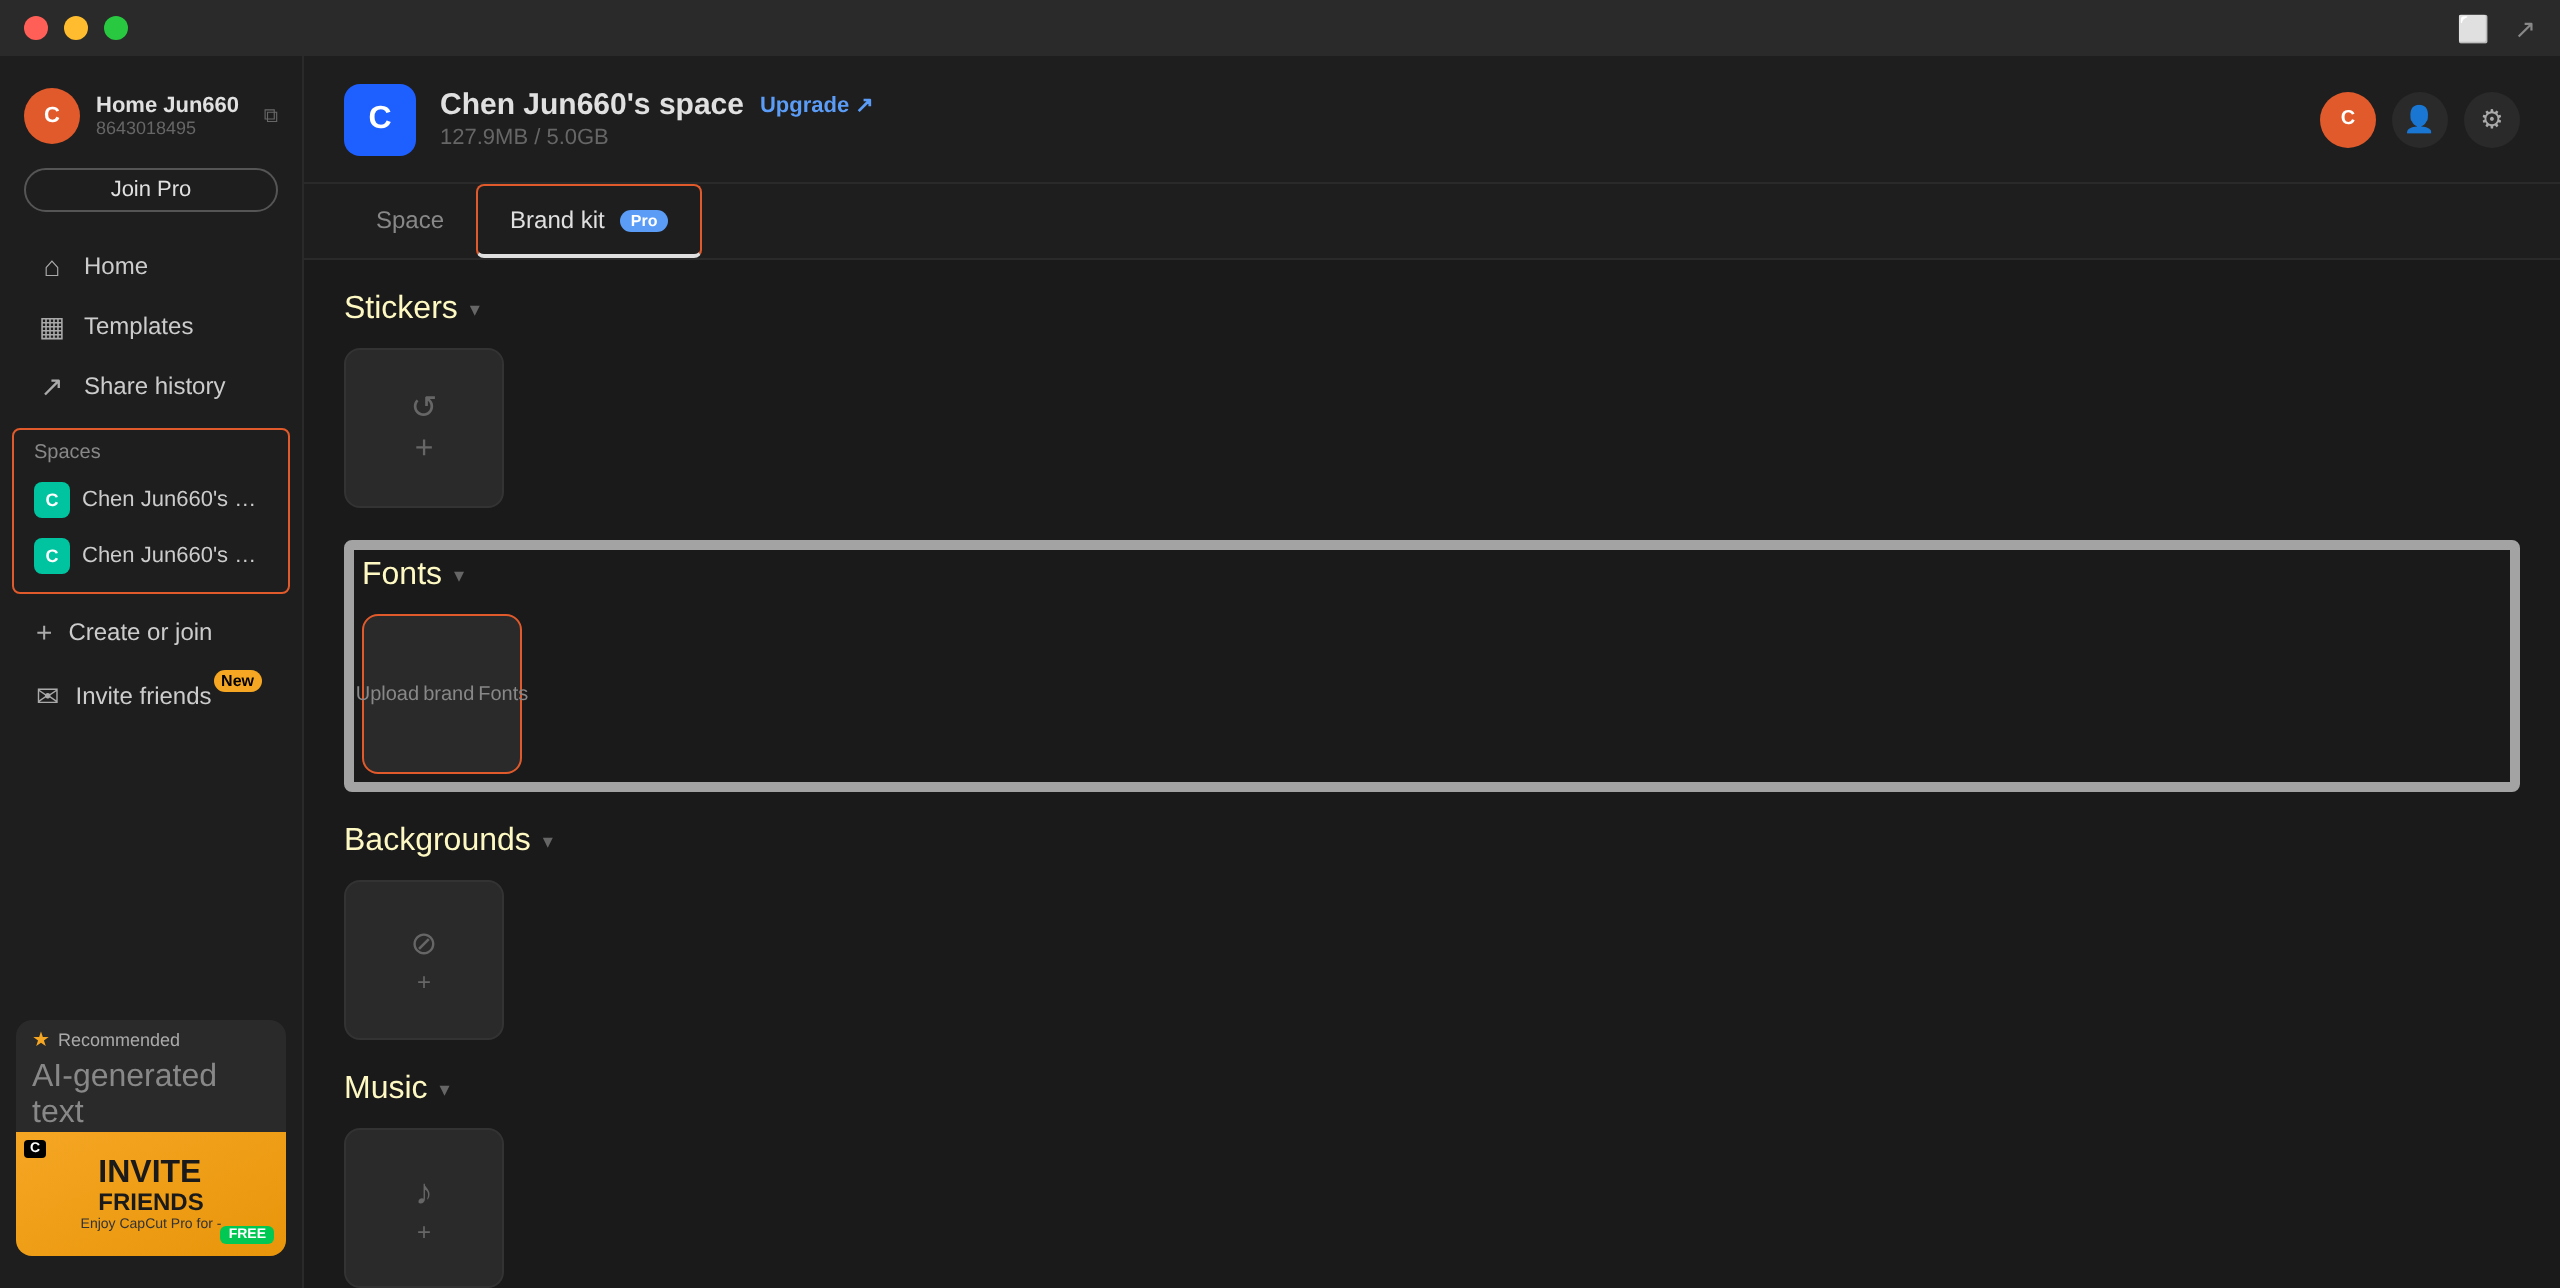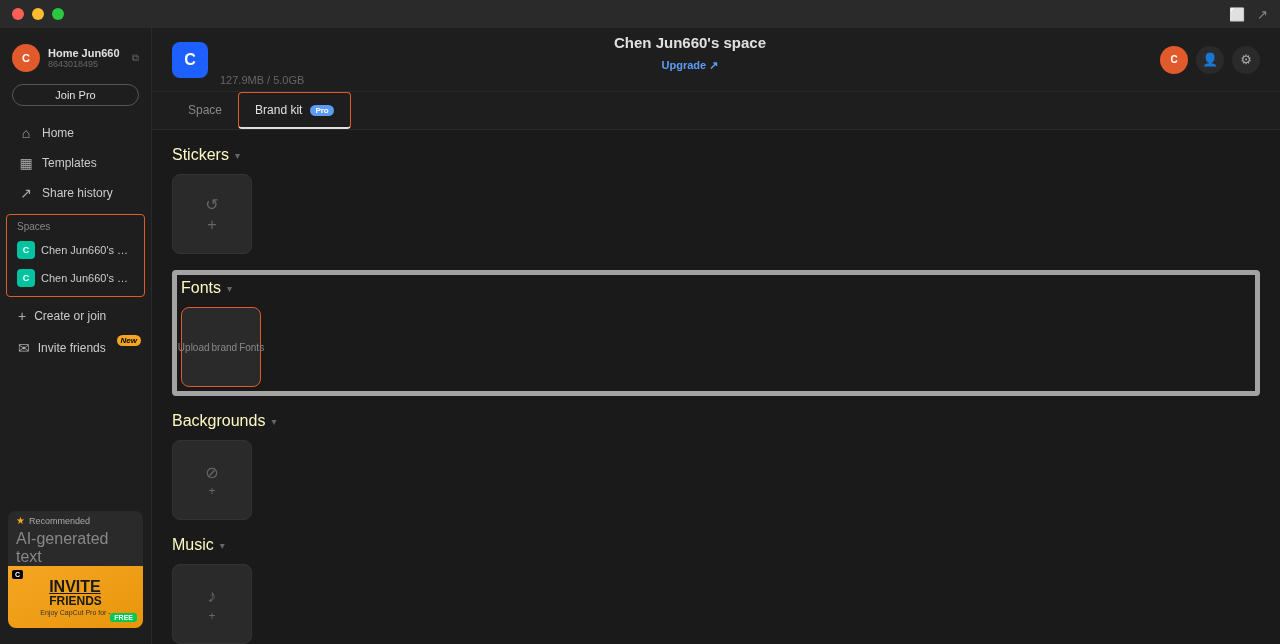--- a/index.html
+++ b/index.html
@@ -171,22 +171,21 @@
     }
     .new-badge {
       background: #f5a623;
       color: #000;
       font-size: 8px;
       font-weight: 700;
       padding: 1px 4px;
       border-radius: 8px;
       position: absolute;
       top: 2px;
-      right: 6px;
-      font-style: italic;
+      right: 16px;
     }
 
     
     .promo-card {
       margin-top: auto;
       margin: auto 8px 8px;
       background: #2a2a2a;
       border-radius: 8px;
       overflow: hidden;
       cursor: pointer;
@@ -222,21 +221,20 @@
     }
     .promo-text-area {
       position: absolute;
       display: flex; flex-direction: column;
       align-items: center; justify-content: center;
       width: 100%; height: 100%;
     }
     .promo-invite {
       font-size: 16px; font-weight: 900; color: #1a1a1a;
       line-height: 1;
-      text-decoration: underline;
     }
     .promo-friends {
       font-size: 12px; font-weight: 900; color: #1a1a1a;
       line-height: 1;
     }
     .promo-sub {
       font-size: 7px; color: #333; margin-top: 2px;
     }
     .promo-free-badge {
       position: absolute;
@@ -271,21 +269,21 @@
       border-radius: 8px;
       background: #1e5fff;
       display: flex; align-items: center; justify-content: center;
       font-size: 16px; font-weight: 700; color: white;
       margin-right: 12px;
       flex-shrink: 0;
     }
     .space-header-info { flex: 1; }
     .space-header-name {
       font-size: 15px; font-weight: 600; color: #e0e0e0;
-      display: flex; align-items: center; gap: 8px; flex-direction: column;
+      display: flex; align-items: center; gap: 8px;
     }
     .upgrade-link {
       font-size: 11px; color: #5b9cf6;
       display: flex; align-items: center; gap: 2px;
       cursor: pointer;
     }
     .space-storage { font-size: 11px; color: #666; margin-top: 2px; }
     .header-actions {
       display: flex; align-items: center; gap: 8px;
     }

